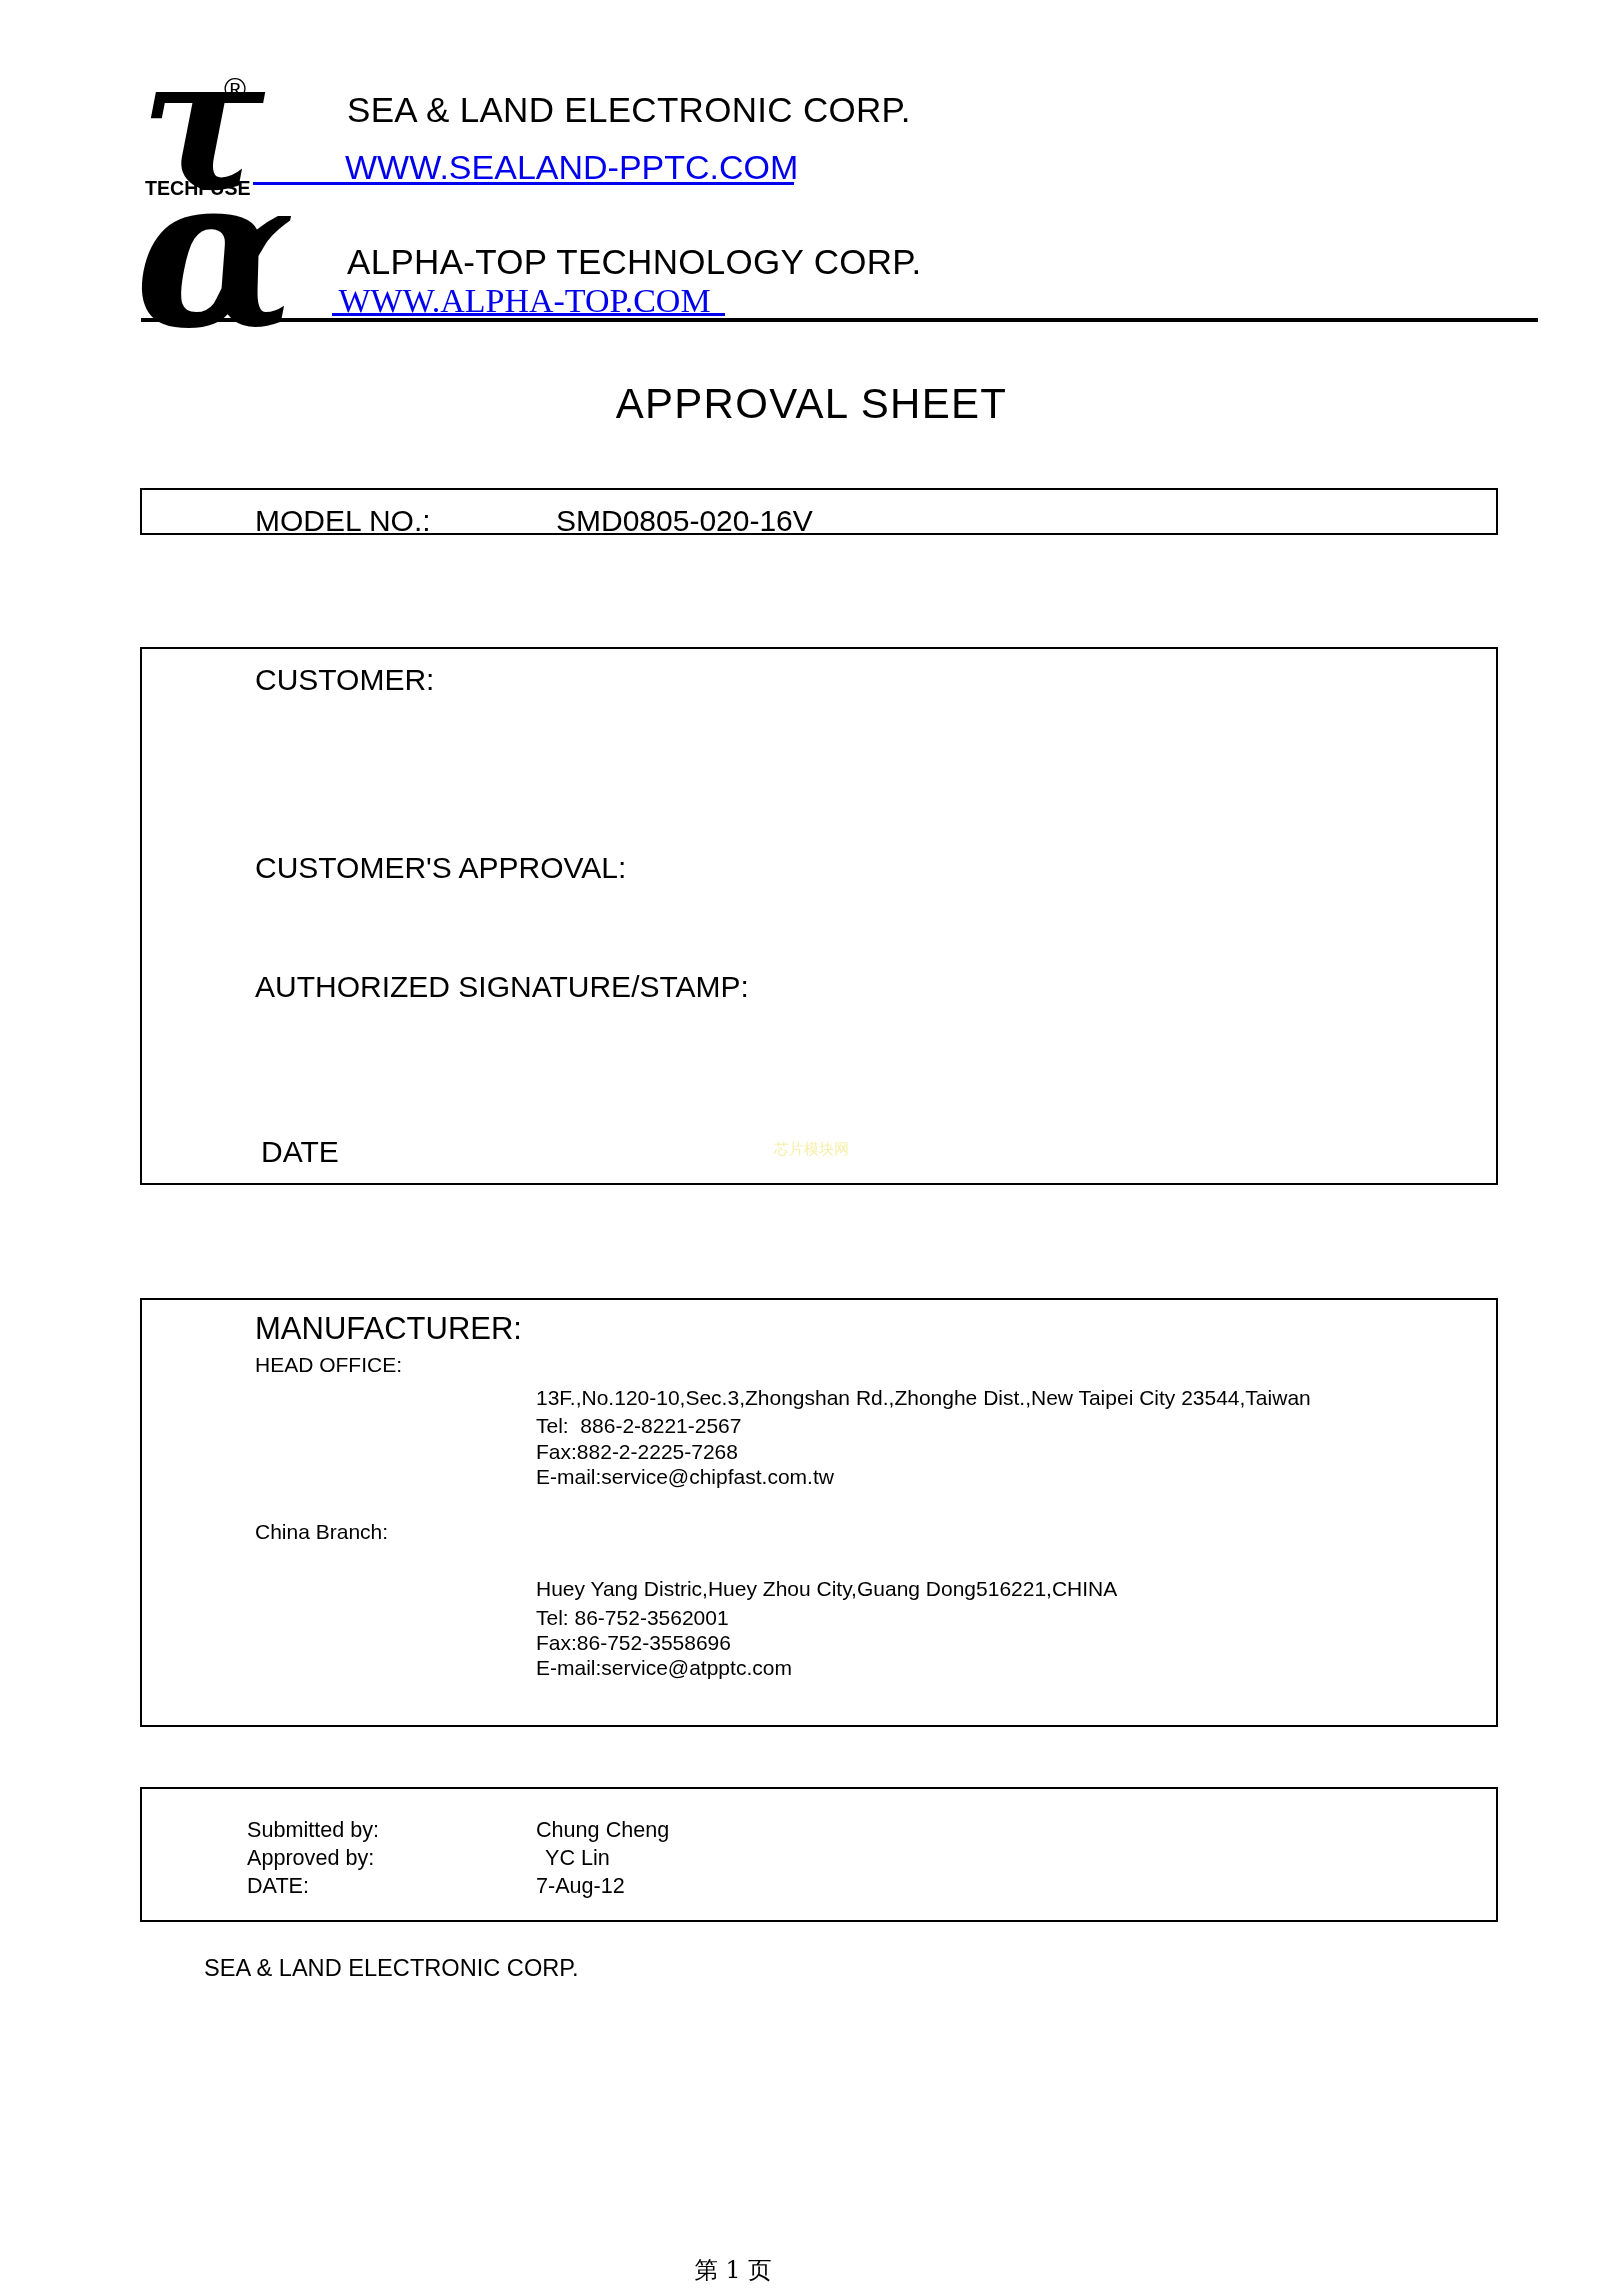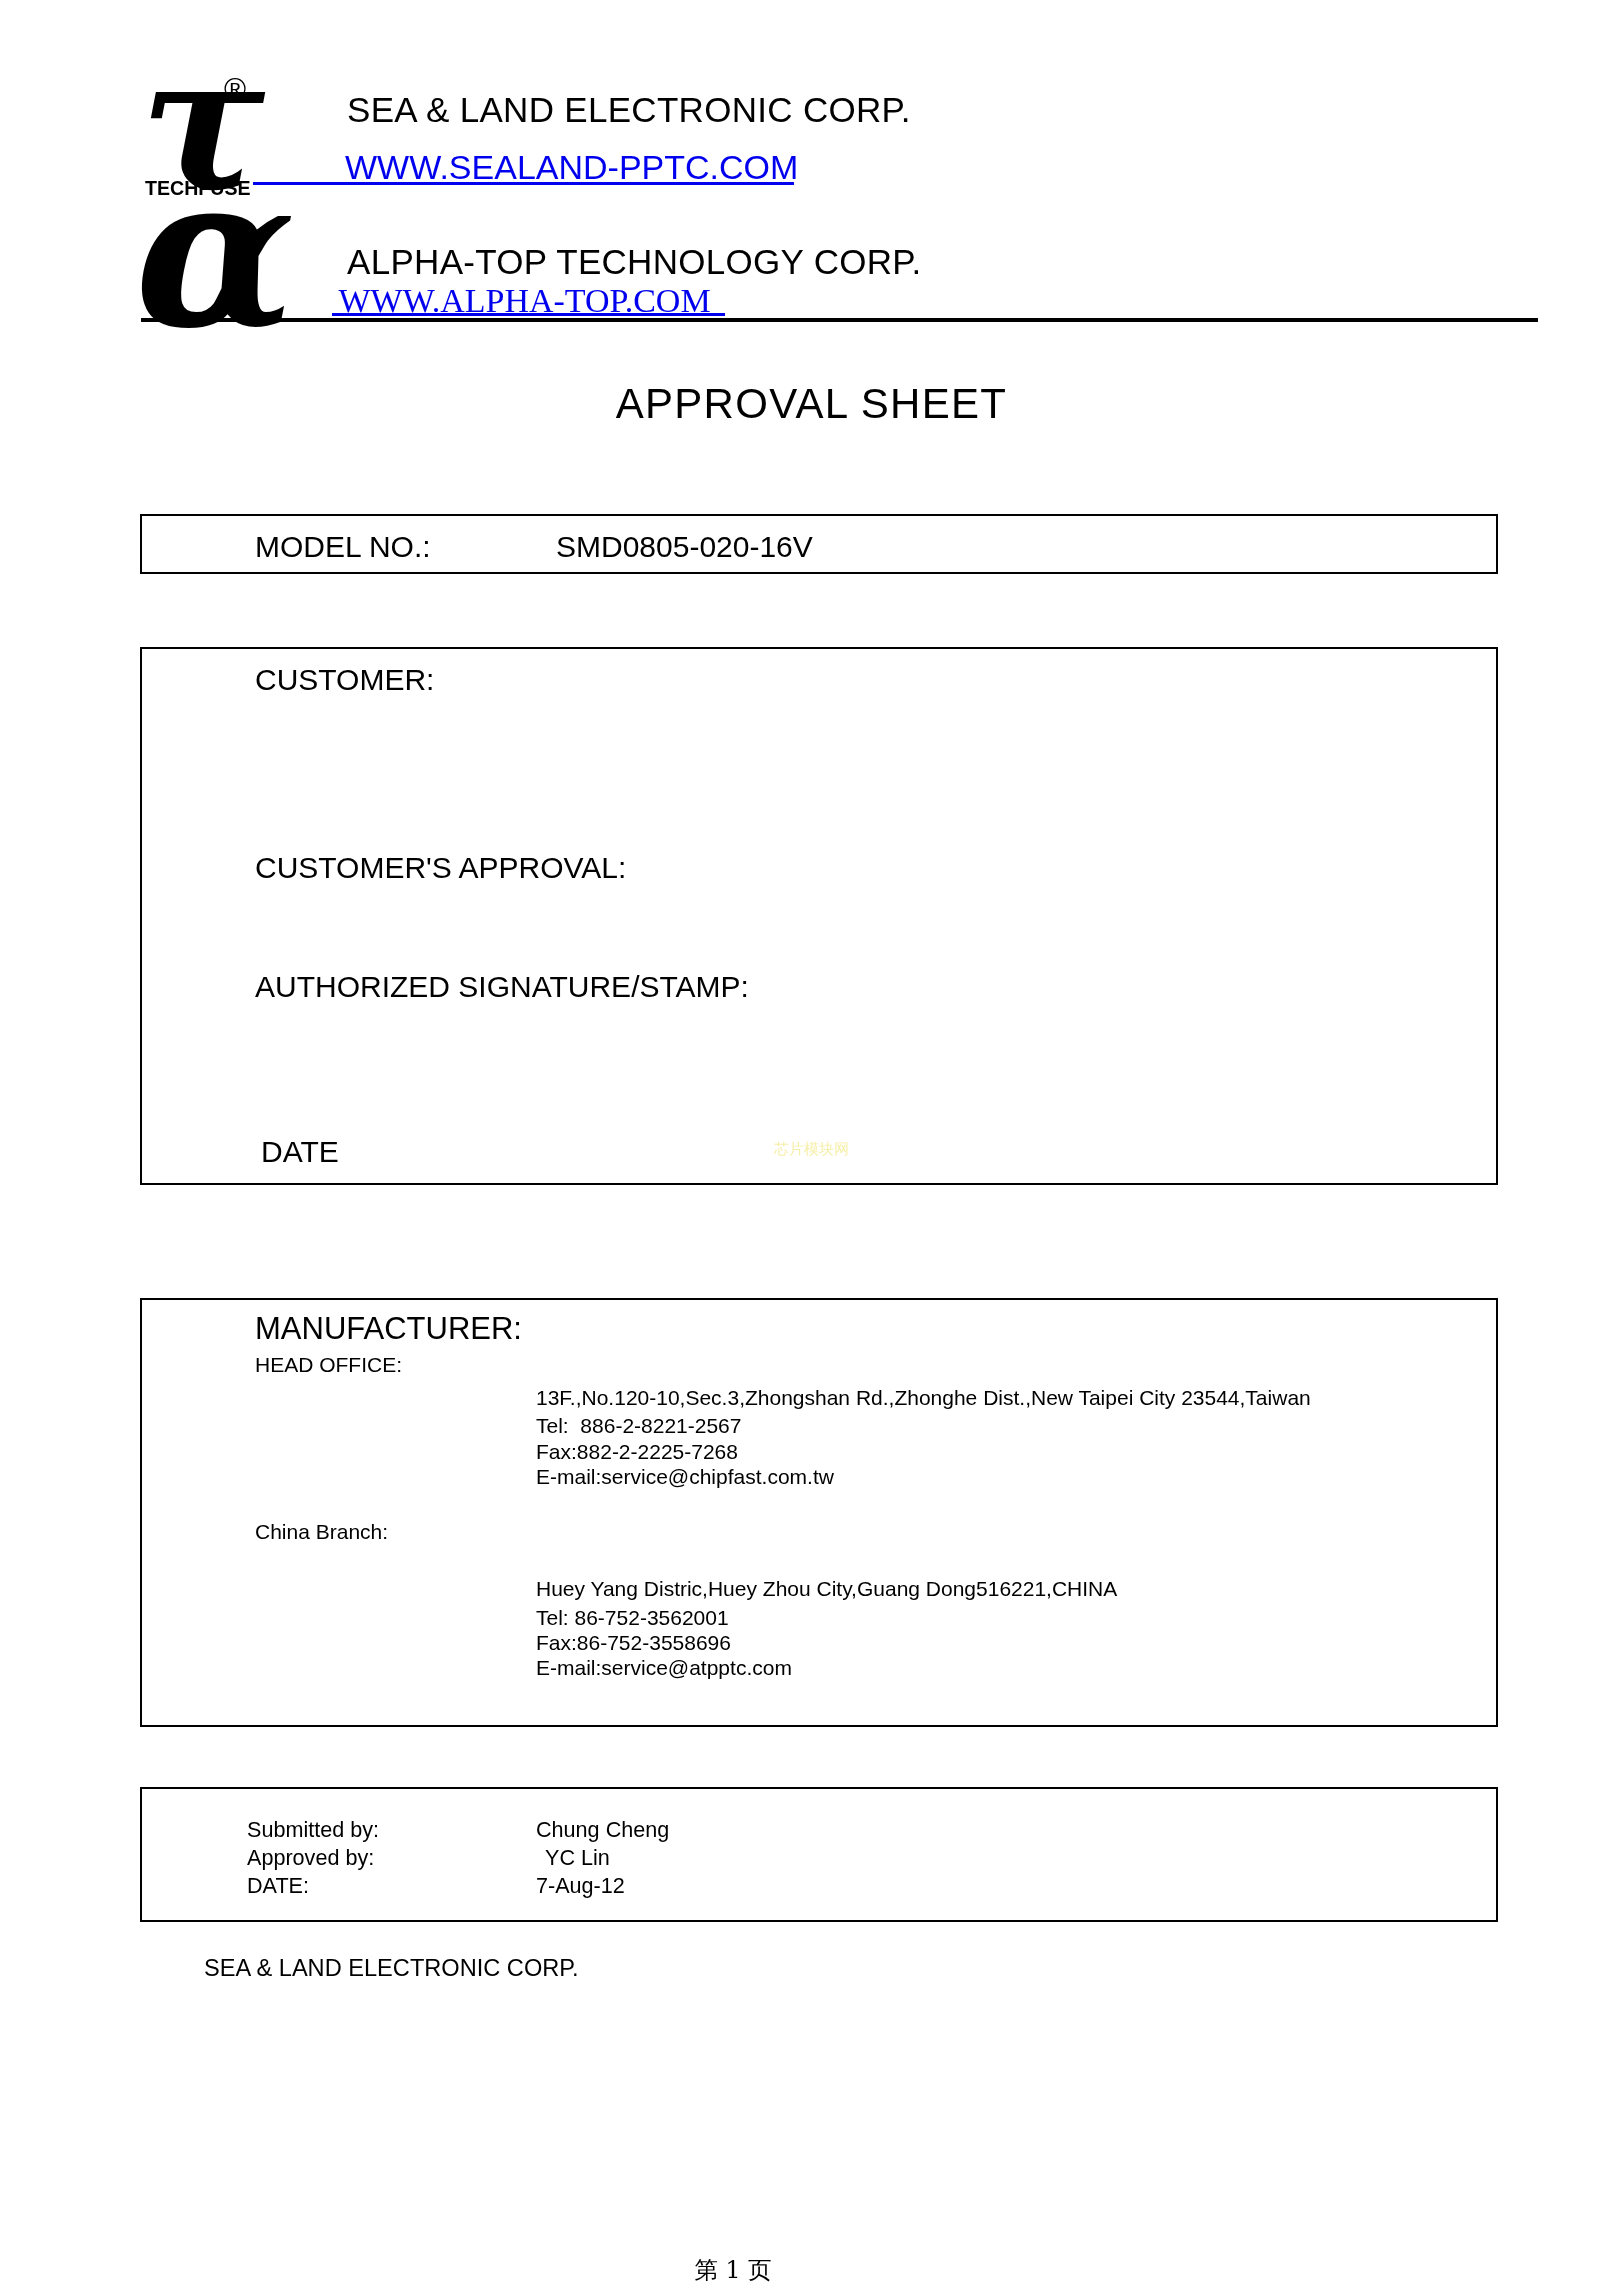--- a/index.html
+++ b/index.html
@@ -48,21 +48,21 @@
   <div class="abs hdr-name" style="left:347px; top:232px;margin-top:12px;">ALPHA-TOP TECHNOLOGY CORP.</div>
 
   <div class="abs hdr-link-wrap" style="left:332px; top:280px; width:393px; height:33px;">
     <a href="#" class="hdr-link abs" style="left:6.5px; top:3.9px;font-family:Liberation Serif, serif;">WWW.ALPHA-TOP.COM</a>
   </div>
 
   <div class="abs divider" style="left:141px; top:318px; width:1397px; height:3.9px;"></div>
 
   <div class="abs doc-title" style="left:0px; top:383px; width:1623px;">APPROVAL SHEET</div>
 
-  <div class="abs bigbox" style="left:140px; top:514px; width:1358px; height:60px;">
+  <div class="abs bigbox" style="left:140px; top:488px; width:1358px; height:47px;">
     <span class="abs lbl-46" style="left:113px; top:13.7px;">MODEL NO.:</span>
     <span class="abs lbl-46" style="left:414px; top:13.7px;">SMD0805-020-16V</span>
   </div>
 
   <div class="abs bigbox" style="left:140px; top:647px; width:1358px; height:538px;">
     <span class="abs lbl-46" style="left:113px; top:14.4px;">CUSTOMER:</span>
     <span class="abs lbl-46" style="left:113px; top:202px;">CUSTOMER'S APPROVAL:</span>
     <span class="abs lbl-46" style="left:113px; top:321px;">AUTHORIZED SIGNATURE/STAMP:</span>
     <span class="abs lbl-46" style="left:119px; top:486px;">DATE</span>
     <span class="abs watermark" style="left:632px; top:491px;text-align:center;">芯片模块网</span>

